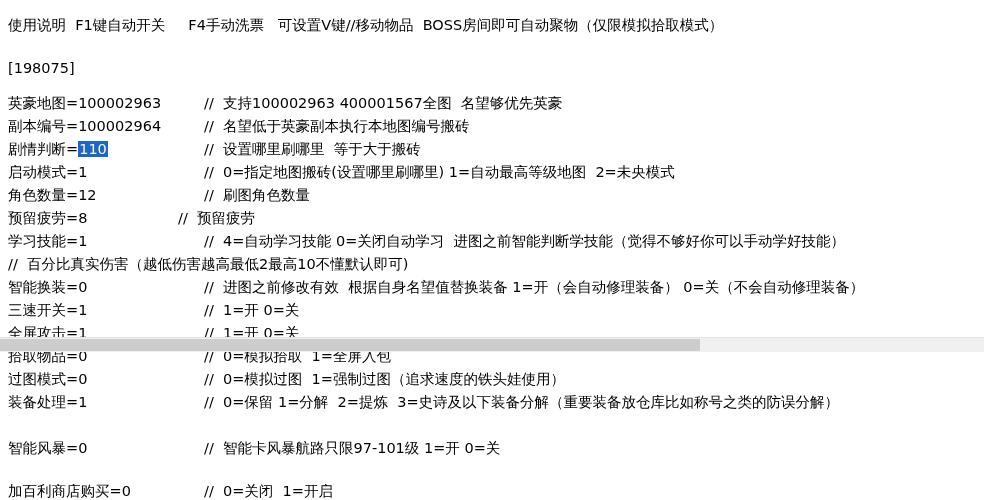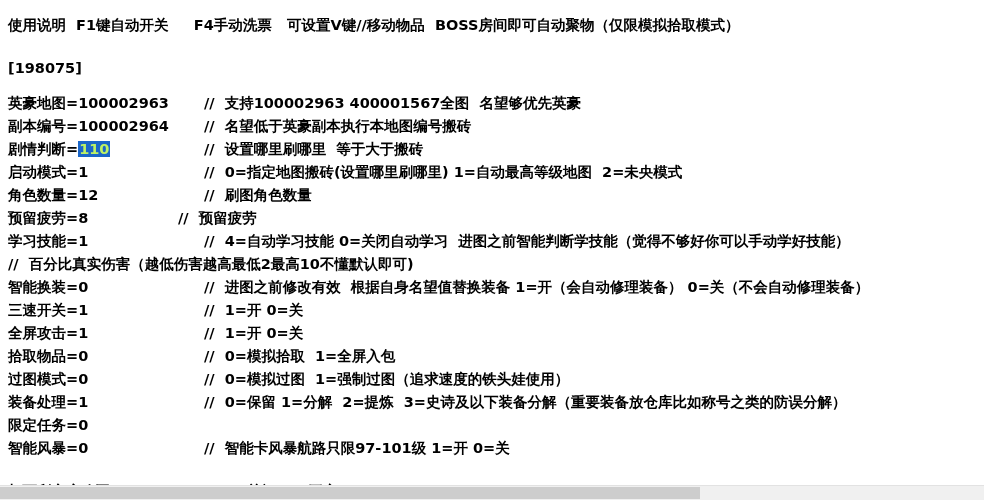--- a/index.html
+++ b/index.html
@@ -11,24 +11,23 @@
     width: 984px;
     height: 500px;
     font-family: "DejaVu Sans", "Liberation Sans", sans-serif;
     font-size: 14.5px;
     color: #000000;
     overflow: hidden;
   }
   .page {
     position: relative;
     width: 984px;
-    height: 500px;
+    height: 352px;
     box-sizing: border-box;
     padding: 14px 0 0 8px;
-    font-weight: bold;
   }
   .line {
     height: 23px;
     line-height: 23px;
     white-space: pre;
     display: flex;
     align-items: flex-start;
   }
   .header-line {
     height: 23px;
@@ -44,21 +43,21 @@
     width: 196px;
     white-space: pre;
     flex: 0 0 auto;
   }
   .comment {
     white-space: pre;
     flex: 0 0 auto;
   }
   .sel {
     background: #1a66c9;
-    color: #bef264;
+    color: #fef9c3;
     padding: 0 1px;
   }
   .gap-sm { height: 12px; }
   .gap-md { height: 20px; }
   .scroll-x {
     position: absolute;
     left: 0;
     bottom: 0;
     width: 984px;
     height: 14px;
@@ -151,21 +150,20 @@
     <span class="key-col">过图模式=0</span>
     <span class="comment">//  0=模拟过图  1=强制过图（追求速度的铁头娃使用）</span>
   </div>
 
   <div class="line">
     <span class="key-col">装备处理=1</span>
     <span class="comment">//  0=保留 1=分解  2=提炼  3=史诗及以下装备分解（重要装备放仓库比如称号之类的防误分解）</span>
   </div>
 
   <div class="line">
-    <span class="key-col">限定任务=0</span>
   </div>
 
   <div class="line">
     <span class="key-col">智能风暴=0</span>
     <span class="comment">//  智能卡风暴航路只限97-101级 1=开 0=关</span>
   </div>
 
   <div class="gap-md"></div>
 
   <div class="line">

